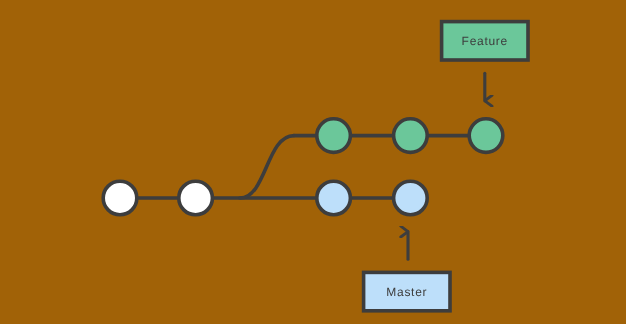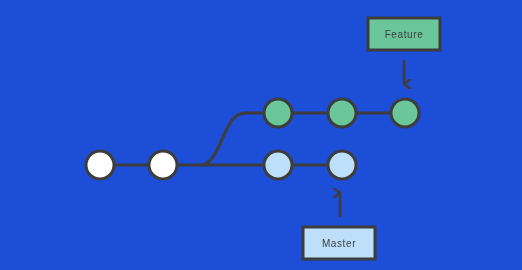--- a/index.html
+++ b/index.html
@@ -10,21 +10,21 @@
     width: 522px;
     height: 270px;
     background: #f4f4f4;
     font-family: "Liberation Sans", sans-serif;
     overflow: hidden;
   }
   #canvas {
     position: relative;
     width: 522px;
     height: 270px;
-    background: #1d4ed8;
+    background: #a16207;
   }
   #diagram-svg {
     position: absolute;
     top: 0;
     left: 0;
     width: 522px;
     height: 270px;
   }
   .box-label {
     font-family: "Liberation Sans", sans-serif;

